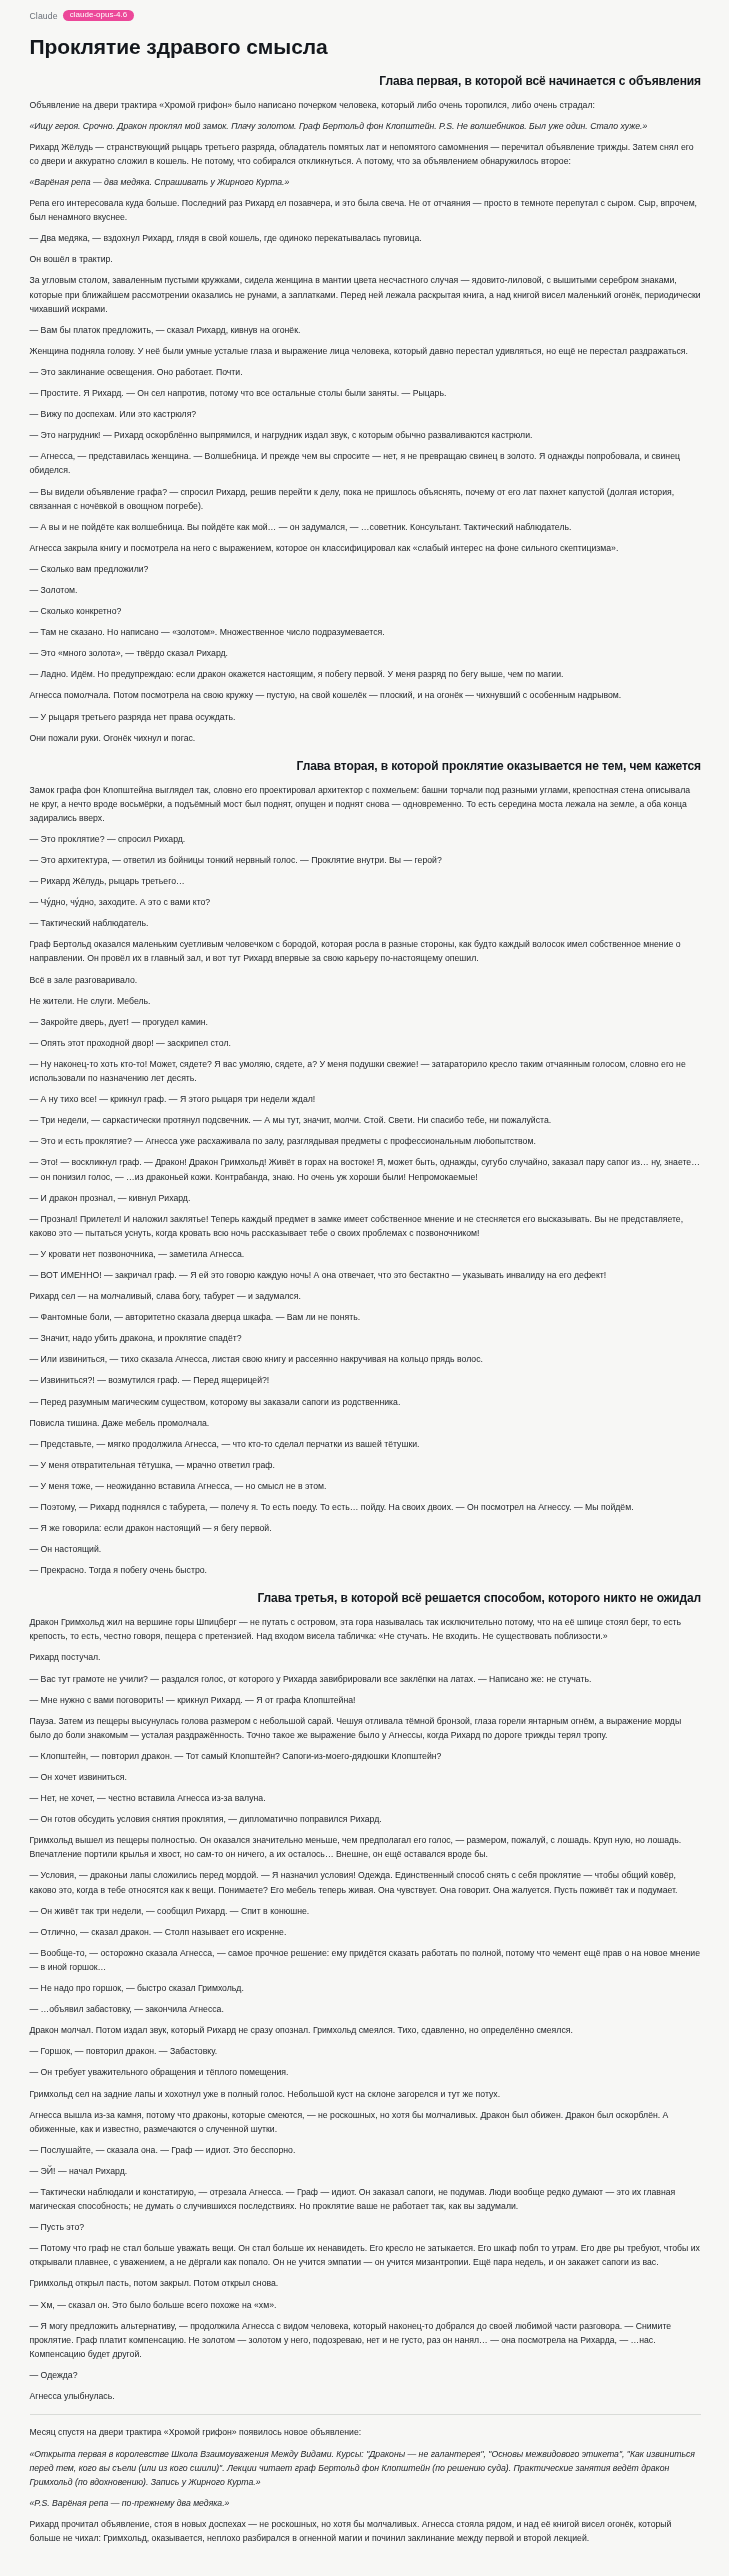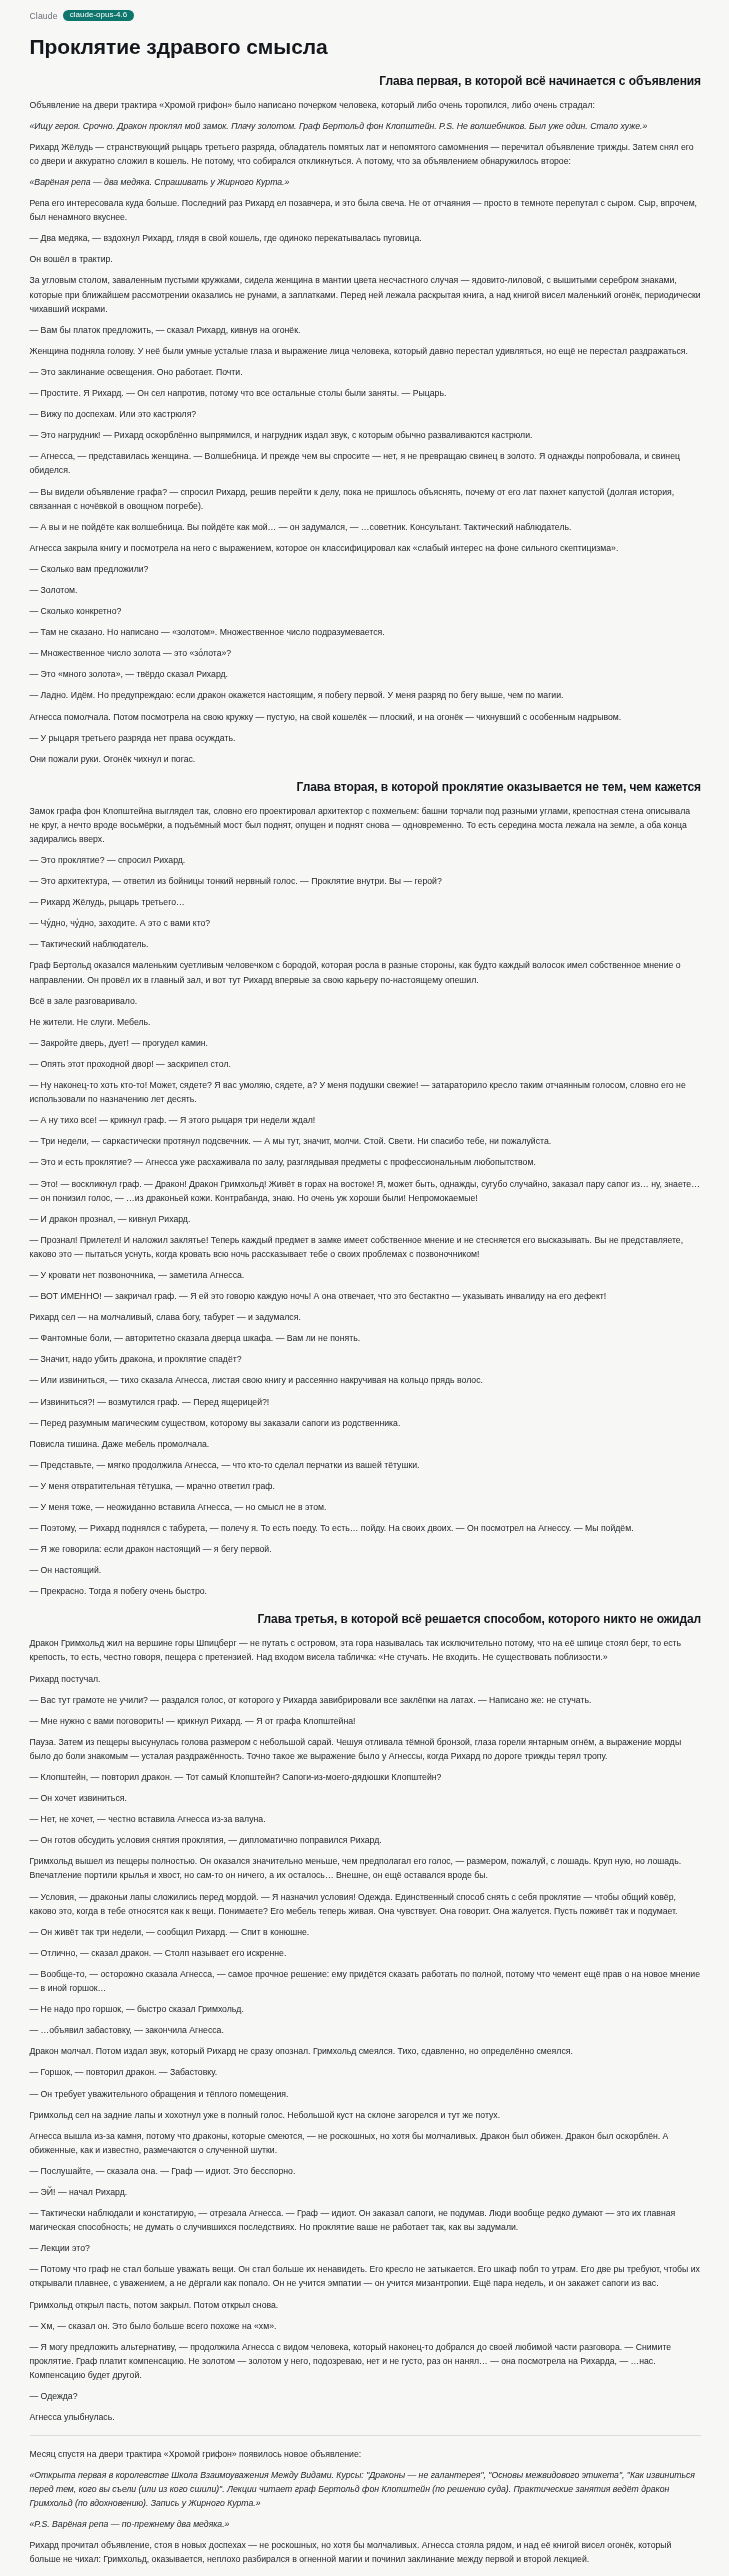--- a/index.html
+++ b/index.html
@@ -29,21 +29,21 @@
     height: 13px;
   }
   .assistant-name {
     font-size: 8.7px;
     color: #6b7078;
     letter-spacing: 0.1px;
   }
   .model-badge {
     font-size: 8px;
     color: #ffffff;
-    background: #0f766e;
+    background: #ec4899;
     border-radius: 7px;
     padding: 1.6px 6.4px 2.2px 6.4px;
     line-height: 1;
     white-space: nowrap;
   }
   
   h1.doc-title {
     font-size: 21px;
     line-height: 1.25;
     font-weight: 700;
@@ -105,21 +105,20 @@
       <p class="para">— Вижу по доспехам. Или это кастрюля?</p>
       <p class="para">— Это нагрудник! — Рихард оскорблённо выпрямился, и нагрудник издал звук, с которым обычно разваливаются кастрюли.</p>
       <p class="para">— Агнесса, — представилась женщина. — Волшебница. И прежде чем вы спросите — нет, я не превращаю свинец в золото. Я однажды попробовала, и свинец обиделся.</p>
       <p class="para">— Вы видели объявление графа? — спросил Рихард, решив перейти к делу, пока не пришлось объяснять, почему от его лат пахнет капустой (долгая история, связанная с ночёвкой в овощном погребе).</p>
       <p class="para">— А вы и не пойдёте как волшебница. Вы пойдёте как мой… — он задумался, — …советник. Консультант. Тактический наблюдатель.</p>
       <p class="para">Агнесса закрыла книгу и посмотрела на него с выражением, которое он классифицировал как «слабый интерес на фоне сильного скептицизма».</p>
       <p class="para">— Сколько вам предложили?</p>
       <p class="para">— Золотом.</p>
       <p class="para">— Сколько конкретно?</p>
       <p class="para">— Там не сказано. Но написано — «золотом». Множественное число подразумевается.</p>
-      <p class="para">— Множественное число золота — это «зо́лота»?</p>
       <p class="para">— Это «много золота», — твёрдо сказал Рихард.</p>
       <p class="para">— Ладно. Идём. Но предупреждаю: если дракон окажется настоящим, я побегу первой. У меня разряд по бегу выше, чем по магии.</p>
       <p class="para">Агнесса помолчала. Потом посмотрела на свою кружку — пустую, на свой кошелёк — плоский, и на огонёк — чихнувший с особенным надрывом.</p>
       <p class="para">— У рыцаря третьего разряда нет права осуждать.</p>
       <p class="para">Они пожали руки. Огонёк чихнул и погас.</p>
       <h2 class="chapter">Глава вторая, в которой проклятие оказывается не тем, чем кажется</h2>
       <p class="para">Замок графа фон Клопштейна выглядел так, словно его проектировал архитектор с похмельем: башни торчали под разными углами, крепостная стена описывала не круг, а нечто вроде восьмёрки, а подъёмный мост был поднят, опущен и поднят снова — одновременно. То есть середина моста лежала на земле, а оба конца задирались вверх.</p>
       <p class="para">— Это проклятие? — спросил Рихард.</p>
       <p class="para">— Это архитектура, — ответил из бойницы тонкий нервный голос. — Проклятие внутри. Вы — герой?</p>
       <p class="para">— Рихард Жёлудь, рыцарь третьего…</p>
@@ -171,21 +170,21 @@
       <p class="para">— Не надо про горшок, — быстро сказал Гримхольд.</p>
       <p class="para">— …объявил забастовку, — закончила Агнесса.</p>
       <p class="para">Дракон молчал. Потом издал звук, который Рихард не сразу опознал. Гримхольд смеялся. Тихо, сдавленно, но определённо смеялся.</p>
       <p class="para">— Горшок, — повторил дракон. — Забастовку.</p>
       <p class="para">— Он требует уважительного обращения и тёплого помещения.</p>
       <p class="para">Гримхольд сел на задние лапы и хохотнул уже в полный голос. Небольшой куст на склоне загорелся и тут же потух.</p>
       <p class="para">Агнесса вышла из-за камня, потому что драконы, которые смеются, — не роскошных, но хотя бы молчаливых. Дракон был обижен. Дракон был оскорблён. А обиженные, как и известно, размечаются о слученной шутки.</p>
       <p class="para">— Послушайте, — сказала она. — Граф — идиот. Это бесспорно.</p>
       <p class="para">— ЭЙ! — начал Рихард.</p>
       <p class="para">— Тактически наблюдали и констатирую, — отрезала Агнесса. — Граф — идиот. Он заказал сапоги, не подумав. Люди вообще редко думают — это их главная магическая способность; не думать о случившихся последствиях. Но проклятие ваше не работает так, как вы задумали.</p>
-      <p class="para">— Лекции это?</p>
+      <p class="para">— Пусть это?</p>
       <p class="para">— Потому что граф не стал больше уважать вещи. Он стал больше их ненавидеть. Его кресло не затыкается. Его шкаф побл то утрам. Его две ры требуют, чтобы их открывали плавнее, с уважением, а не дёргали как попало. Он не учится эмпатии — он учится мизантропии. Ещё пара недель, и он закажет сапоги из вас.</p>
       <p class="para">Гримхольд открыл пасть, потом закрыл. Потом открыл снова.</p>
       <p class="para">— Хм, — сказал он. Это было больше всего похоже на «хм».</p>
       <p class="para">— Я могу предложить альтернативу, — продолжила Агнесса с видом человека, который наконец-то добрался до своей любимой части разговора. — Снимите проклятие. Граф платит компенсацию. Не золотом — золотом у него, подозреваю, нет и не густо, раз он нанял… — она посмотрела на Рихарда, — …нас. Компенсацию будет другой.</p>
       <p class="para">— Одежда?</p>
       <p class="para">Агнесса улыбнулась.</p>
       <hr class="rule">
       <p class="para">Месяц спустя на двери трактира «Хромой грифон» появилось новое объявление:</p>
       <p class="para italic">«Открыта первая в королевстве Школа Взаимоуважения Между Видами. Курсы: "Драконы — не галантерея", "Основы межвидового этикета", "Как извиниться перед тем, кого вы съели (или из кого сшили)". Лекции читает граф Бертольд фон Клопштейн (по решению суда). Практические занятия ведёт дракон Гримхольд (по вдохновению). Запись у Жирного Курта.»</p>
       <p class="para italic">«P.S. Варёная репа — по-прежнему два медяка.»</p>

